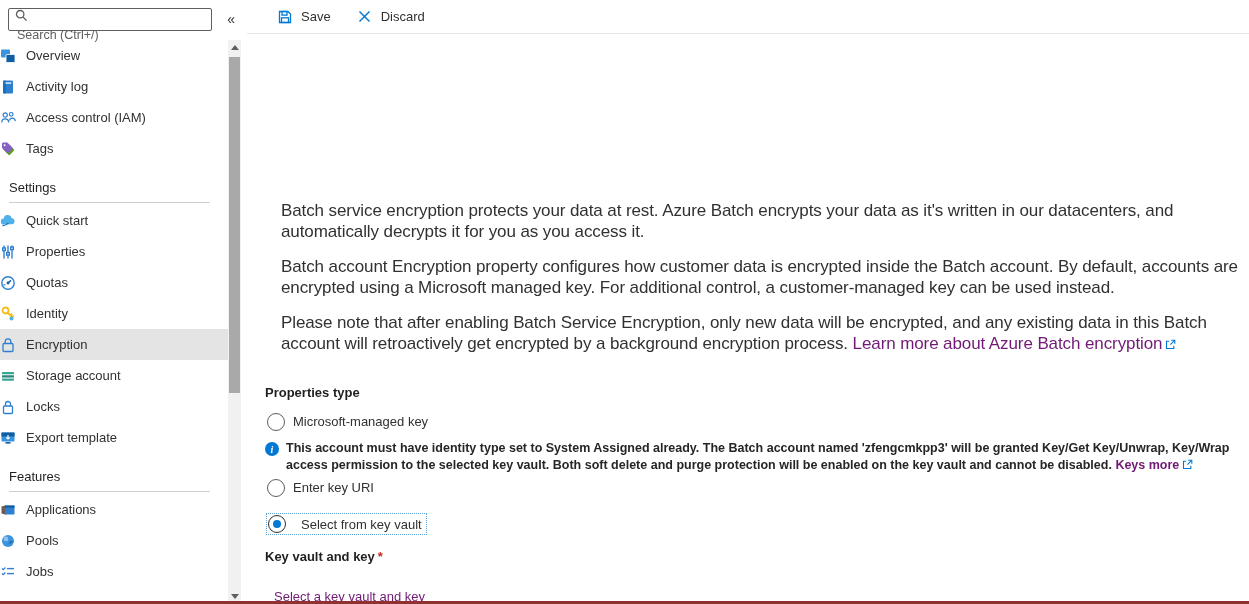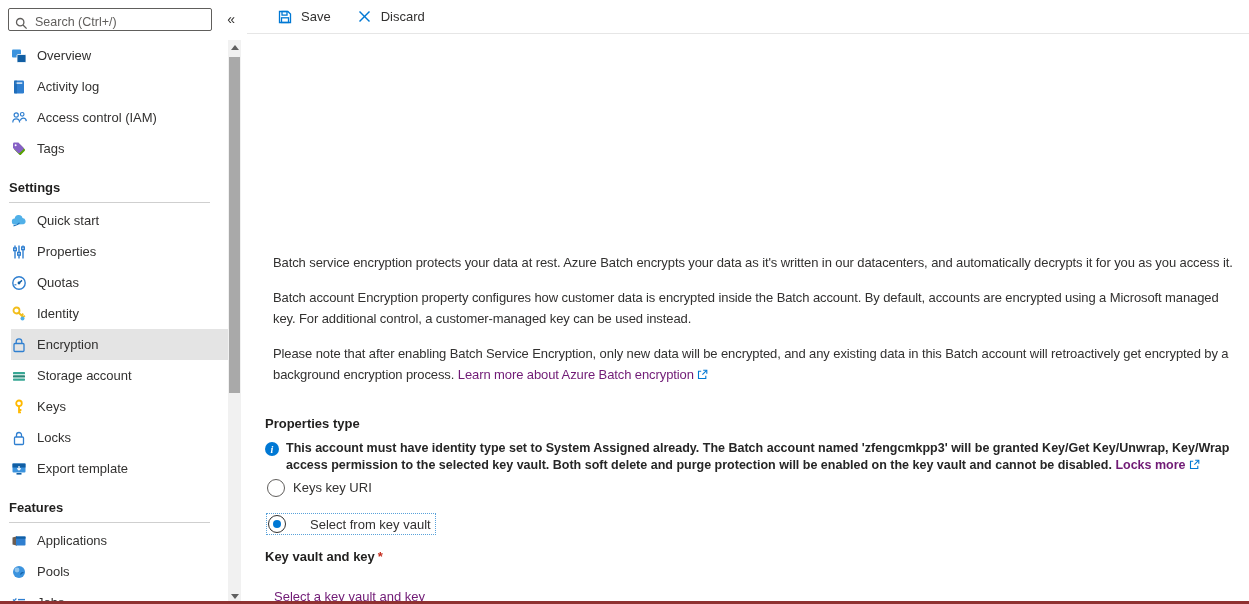--- a/index.html
+++ b/index.html
@@ -8,60 +8,60 @@
     width:1249px; height:604px; position:relative; overflow:hidden;
     background:#fff; color:#323130;
     font-family:"Liberation Sans", sans-serif; font-size:13px;
   }
   .layout { display:flex; width:100%; height:100%; }
 
   
   .sidebar { width:247px; flex:none; position:relative; background:#fff; }
   .search-row { display:flex; align-items:center; padding:8px 8px 8px 8px; height:38px; }
   .search-box { width:204px; height:23px; border:1px solid #605e5c; border-radius:2px;
-    display:flex; align-items:flex-end; padding:0 6px; gap:5px; background:#fff; }
+    display:flex; align-items:flex-start; padding:0 6px; gap:5px; background:#fff;flex-direction:column; }
   .search-box input { border:none; outline:none; width:100%; font-family:inherit;
     font-size:12.5px; color:#323130; background:transparent; }
   .search-box input::placeholder { color:#605e5c; opacity:1; }
   .collapse-btn { margin-left:auto; color:#323130; font-size:14px; cursor:pointer; line-height:1; padding:2px 4px; }
   .nav { width:228px; }
-  .nav-item { height:31px; display:flex; align-items:center; gap:10px; cursor:pointer;margin-left:11px; }
+  .nav-item { height:31px; display:flex; align-items:center; gap:10px; cursor:pointer; }
   .nav-item.selected { background:#e4e4e4; }
   .nav-label { font-size:13px; color:#323130; white-space:nowrap; }
   .nav-group-header { margin:16px 18px 0 9px; padding-bottom:7px; border-bottom:1px solid #cfcfcf;
-    font-weight:700; color:#201f1e; font-size:13px; }
+    font-weight:400; color:#201f1e; font-size:13px; }
   .nav-group-items { margin-top:2px; }
   .icon16 { width:16px; height:16px; flex:none; display:inline-flex; }
 
   
   .sb-scrollbar { position:absolute; top:40px; bottom:0; right:6px; width:13px; background:#f1f1f1; }
   .sb-arrow { position:absolute; left:0; width:13px; height:14px; display:flex; align-items:center; justify-content:center; cursor:pointer; }
   .sb-arrow.up { top:0; }
   .sb-arrow.down { bottom:1px; }
   .tri-up { width:0; height:0; border-left:4px solid transparent; border-right:4px solid transparent; border-bottom:5px solid #5f5f5f; }
   .tri-down { width:0; height:0; border-left:4px solid transparent; border-right:4px solid transparent; border-top:5px solid #5f5f5f; }
   .sb-thumb { position:absolute; top:17px; height:336px; left:1px; right:1px; background:#a9a9a9; cursor:pointer; }
 
   
   .main { flex:1; display:flex; flex-direction:column; min-width:0;justify-content:space-between; }
   .toolbar { height:34px; flex:none; display:flex; align-items:center; gap:26px;
     padding-left:30px; border-bottom:1px solid #e6e6e6; }
   .tb-btn { display:flex; align-items:center; gap:8px; cursor:pointer; color:#323130; font-size:13px; }
 
   .content { padding:25px 10px 0 18px; }
-  .para { margin:0 0 14px 8px; line-height:21px; font-size:13px; letter-spacing:-0.1px; color:#323130; max-width:980px; }
+  .para { margin:0 0 14px 16px; line-height:21px; font-size:17px; letter-spacing:-0.1px; color:#323130; max-width:980px; }
   a.link { color:#701a75; text-decoration:none; cursor:pointer; }
   .ext-icon { display:inline-block; vertical-align:-1px; margin-left:3px; }
 
   .field-label { font-weight:700; color:#201f1e; font-size:13px; margin-top:30px; margin-bottom:9px; }
   .radio-row { display:flex; align-items:center; gap:8px; height:25px; padding-left:2px; cursor:pointer; }
   .radio { width:18px; height:18px; border:1px solid #605e5c; border-radius:50%; position:relative; background:#fff; flex:none; }
   .radio.checked { border-color:#323130; }
   .radio.checked::after { content:""; position:absolute; top:4px; left:4px; width:8px; height:8px; border-radius:50%; background:#0078d4; }
-  .focus-box { display:inline-flex; align-items:center; gap:24px; border:1px dotted #59a2da; padding:1px 4px 1px 1px; margin-left:1px; cursor:pointer;margin-top:23px; }
+  .focus-box { display:inline-flex; align-items:center; gap:15px; border:1px dotted #59a2da; padding:1px 4px 1px 1px; margin-left:1px; cursor:pointer;margin-top:23px; }
 
   .info-note { display:flex; gap:7px; margin:6px 0 0 0; line-height:17px; font-size:12.5px; font-weight:600; color:#262626; max-width:995px; }
   .info-icon { width:14px; height:14px; flex:none; border-radius:50%; background:#0078d4; color:#fff;
     font-size:10px; font-weight:700; display:flex; align-items:center; justify-content:center; margin-top:2px;
     font-family:"Liberation Serif", serif; font-style:italic; }
   .required { color:#c42b1c; margin-left:3px; }
   .kv-link { display:inline-block; margin:16px 0 0 9px; font-size:13px; }
 
   .bottom-line { position:absolute; left:0; right:0; bottom:0; height:3px; background:#8f3131; }
 </style>
@@ -186,29 +186,20 @@
         </div>
         <div class="nav-item">
           <span class="icon16">
             <svg width="16" height="16" viewBox="0 0 16 16">
                 <rect x="2" y="4" width="12" height="2.3" rx="0.6" fill="#37a794"></rect>
                 <rect x="2" y="7.2" width="12" height="2.3" rx="0.6" fill="#2c8577"></rect>
                 <rect x="2" y="10.4" width="12" height="2.3" rx="0.6" fill="#37a794"></rect>
               </svg>
           </span>
           <span class="nav-label">Storage account</span>
-        </div>
-        <div class="nav-item">
-          <span class="icon16">
-            <svg width="16" height="16" viewBox="0 0 16 16">
-                <circle cx="8" cy="4.3" r="2.8" fill="none" stroke="#ffb900" stroke-width="1.8"></circle>
-                <path d="M8 7.2v7 M8 11h2.4 M8 13.4h2" stroke="#ffb900" stroke-width="1.8" fill="none"></path>
-              </svg>
-          </span>
-          <span class="nav-label">Keys</span>
         </div>
         <div class="nav-item">
           <span class="icon16">
             <svg width="16" height="16" viewBox="0 0 16 16" fill="none" stroke="#2f7fd0" stroke-width="1.3">
                 <rect x="3.5" y="7" width="9" height="7.5" rx="1"></rect>
                 <path d="M5.5 7V5a2.5 2.5 0 0 1 5 0v2"></path>
               </svg>
           </span>
           <span class="nav-label">Locks</span>
         </div>
@@ -300,35 +291,39 @@
       <p class="para">Batch account Encryption property configures how customer data is encrypted inside the Batch account. By default, accounts are encrypted using a Microsoft managed key. For additional control, a customer-managed key can be used instead.</p>
       <p class="para"><span>Please note that after enabling Batch Service Encryption, only new data will be encrypted, and any existing data in this Batch account will retroactively get encrypted by a background encryption process.</span>
         <a class="link"><span>Learn more about Azure Batch encryption</span><span class="ext-icon"><svg width="11" height="11" viewBox="0 0 11 11" fill="none" stroke="#0078d4" stroke-width="1.1">
                 <path d="M4.2 2.2H1.5v7.3h7.3V6.8"></path>
                 <path d="M6.2 1.2h3.6v3.6"></path>
                 <path d="M9.6 1.4 5.4 5.6"></path>
               </svg></span></a>
       </p>
 
       <div class="field-label">Properties type</div>
+      <div class="radio-row">
+        <span class="radio"></span>
+        <span>Microsoft-managed key</span>
+      </div>
 
       <div class="info-note">
         <span class="info-icon">i</span>
         <span><span>This account must have identity type set to System Assigned already. The Batch account named 'zfengcmkpp3' will be granted Key/Get Key/Unwrap, Key/Wrap access permission to the selected key vault. Both soft delete and purge protection will be enabled on the key vault and cannot be disabled.</span>
-          <a class="link"><span>Locks more</span><span class="ext-icon"><svg width="11" height="11" viewBox="0 0 11 11" fill="none" stroke="#0078d4" stroke-width="1.1">
+          <a class="link"><span>Keys more</span><span class="ext-icon"><svg width="11" height="11" viewBox="0 0 11 11" fill="none" stroke="#0078d4" stroke-width="1.1">
                   <path d="M4.2 2.2H1.5v7.3h7.3V6.8"></path>
                   <path d="M6.2 1.2h3.6v3.6"></path>
                   <path d="M9.6 1.4 5.4 5.6"></path>
                 </svg></span></a>
         </span>
       </div>
 
       <div class="radio-row">
         <span class="radio"></span>
-        <span>Keys key URI</span>
+        <span>Enter key URI</span>
       </div>
       <div class="radio-row" style="padding-left:0;">
         <span class="focus-box">
           <span class="radio checked"></span>
           <span>Select from key vault</span>
         </span>
       </div>
 
       <div class="field-label" style="margin-top:24px;"><span>Key vault and key</span><span class="required">*</span></div>
       <a class="link kv-link">Select a key vault and key</a>

